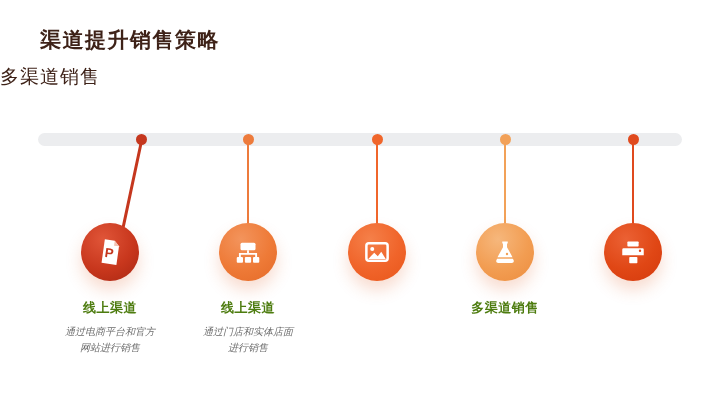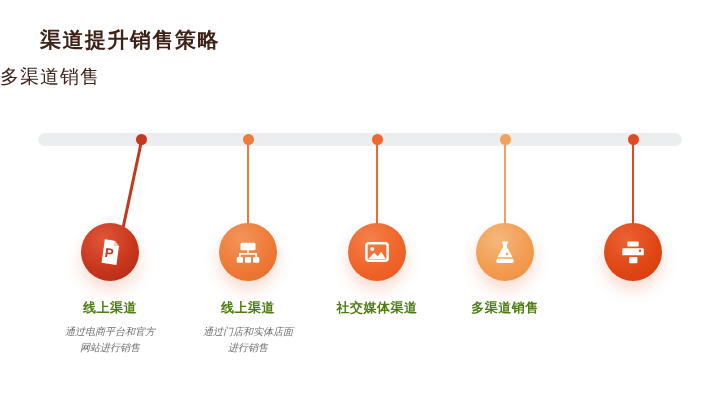--- a/index.html
+++ b/index.html
@@ -108,21 +108,20 @@
     <div class="bubble" style="background: radial-gradient(circle at 38% 28%, rgb(245, 128, 73) 0%, rgb(240, 100, 42) 55%, rgb(232, 86, 26) 100%);">
       <span>
         <svg viewBox="0 0 24 24">
           <rect x="3.5" y="5" width="17" height="14" rx="2" fill="none" stroke="#ffffff" stroke-width="2"></rect>
           <circle cx="8.2" cy="9.6" r="1.6" fill="#ffffff"></circle>
           <path d="M5 17.5 L9.8 12.5 L12.6 15.4 L15.4 11.8 L19 17.5 Z" fill="#ffffff"></path>
         </svg>
       </span>
     </div>
     <div class="textblock">
-      <p class="item-title">社交媒体渠道</p>
     </div>
   </div>
 
   <div class="item i4">
     <div class="dot" style="background: rgb(242, 161, 88);"></div>
     <div class="connector" style="background: rgb(242, 161, 88);"></div>
     <div class="bubble" style="background: radial-gradient(circle at 38% 28%, rgb(246, 183, 124) 0%, rgb(242, 157, 82) 55%, rgb(236, 140, 62) 100%);">
       <span>
         <svg viewBox="0 0 24 24">
           <path d="M9.8 3.5 h4.4 v1.6 h-0.6 v3 l4.4 8 H6 l4.4 -8 v-3 h-0.6 Z" fill="#ffffff"></path>

